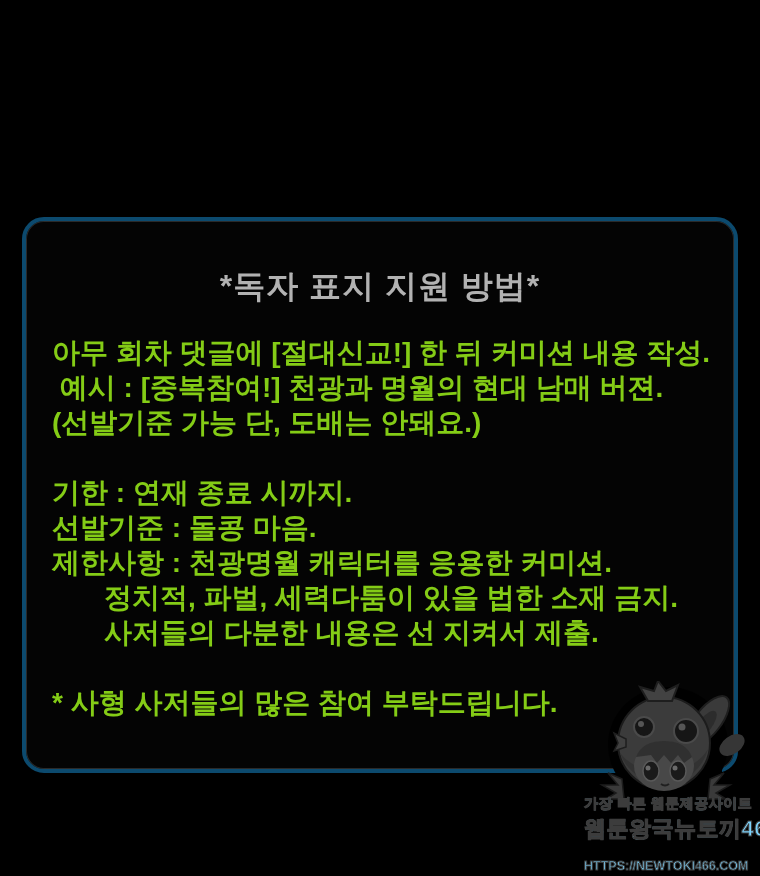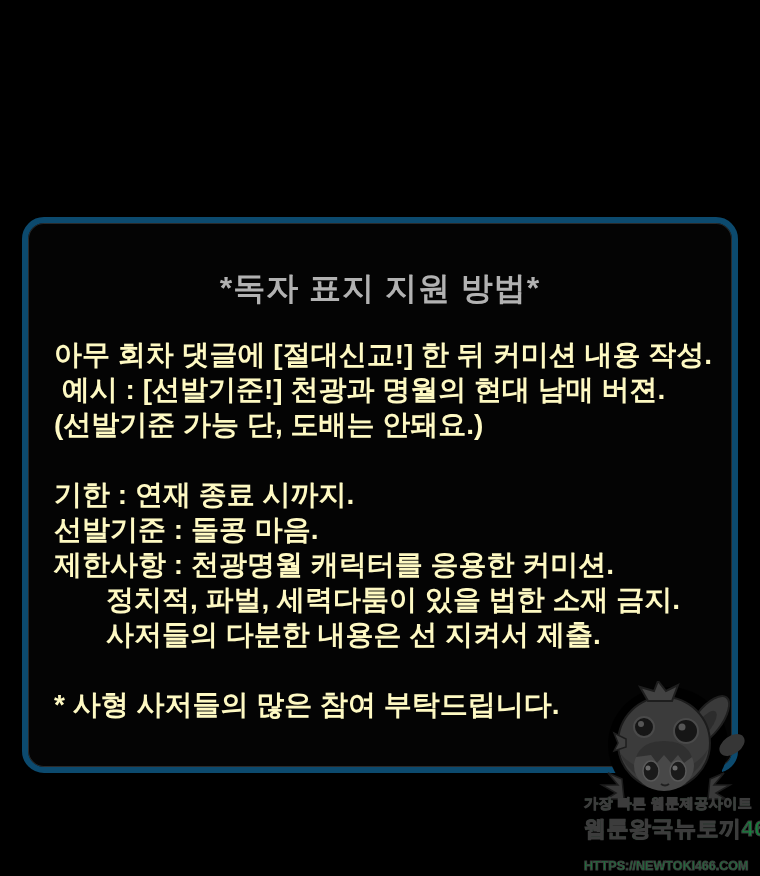--- a/index.html
+++ b/index.html
@@ -17,21 +17,21 @@
   }
 
   
   .notice-box {
     position: absolute;
     left: 22px;
     top: 217px;
     width: 716px;
     height: 556px;
     box-sizing: border-box;
-    border: 6px solid #0c4a6e;
+    border: 4px solid #0c4a6e;
     border-radius: 22px;
     background: #040404;
     box-shadow: inset 0 0 0 1px #2a2a2a;
     z-index: 1;
   }
   .notice-title {
     position: absolute;
     left: 0;
     top: 44px;
     width: 100%;
@@ -46,21 +46,21 @@
     position: absolute;
     left: 26px;
     top: 114px;
     width: 660px;
   }
   .nline {
     height: 35px;
     line-height: 35px;
     font-size: 28px;
     font-weight: bold;
-    color: #fef9c3;
+    color: #84cc16;
     white-space: pre;
     letter-spacing: 0px;
   }
   .nline--indent { margin-left: 52px; }
   .nline--spacer { height: 35px; }
 
   
   .mascot {
     position: absolute;
     left: 592px;
@@ -74,40 +74,40 @@
   .watermark {
     position: absolute;
     left: 584px;
     top: 795px;
     width: 160px;
     text-align: center;
     z-index: 3;
   }
   .wm-line {
     font-weight: bold;
-    color: #15803d;
+    color: #7dd3fc;
     -webkit-text-stroke: 1px #3c3c3c;
     text-shadow: 0 0 1px #353535;
     white-space: nowrap;
   }
   .wm-tagline  { font-size: 14px; letter-spacing: 0.5px; }
   .wm-sitename { font-size: 22px; letter-spacing: 0.5px; margin-top: 1px; }
   .wm-url      { font-size: 12.5px; letter-spacing: 0px; margin-top: 15px; }
 </style>
 </head>
 <body>
 
 <div class="page">
 
   <div class="notice-box">
     <div class="notice-title">*독자 표지 지원 방법*</div>
 
     <div class="notice-lines">
       <div class="nline">아무 회차 댓글에 [절대신교!] 한 뒤 커미션 내용 작성.</div>
-      <div class="nline"> 예시 : [선발기준!] 천광과 명월의 현대 남매 버젼.</div>
+      <div class="nline"> 예시 : [중복참여!] 천광과 명월의 현대 남매 버젼.</div>
       <div class="nline">(선발기준 가능 단, 도배는 안돼요.)</div>
       <div class="nline nline--spacer"></div>
       <div class="nline">기한 : 연재 종료 시까지.</div>
       <div class="nline">선발기준 : 돌콩 마음.</div>
       <div class="nline">제한사항 : 천광명월 캐릭터를 응용한 커미션.</div>
       <div class="nline nline--indent">정치적, 파벌, 세력다툼이 있을 법한 소재 금지.</div>
       <div class="nline nline--indent">사저들의 다분한 내용은 선 지켜서 제출.</div>
       <div class="nline nline--spacer"></div>
       <div class="nline">* 사형 사저들의 많은 참여 부탁드립니다.</div>
     </div>

